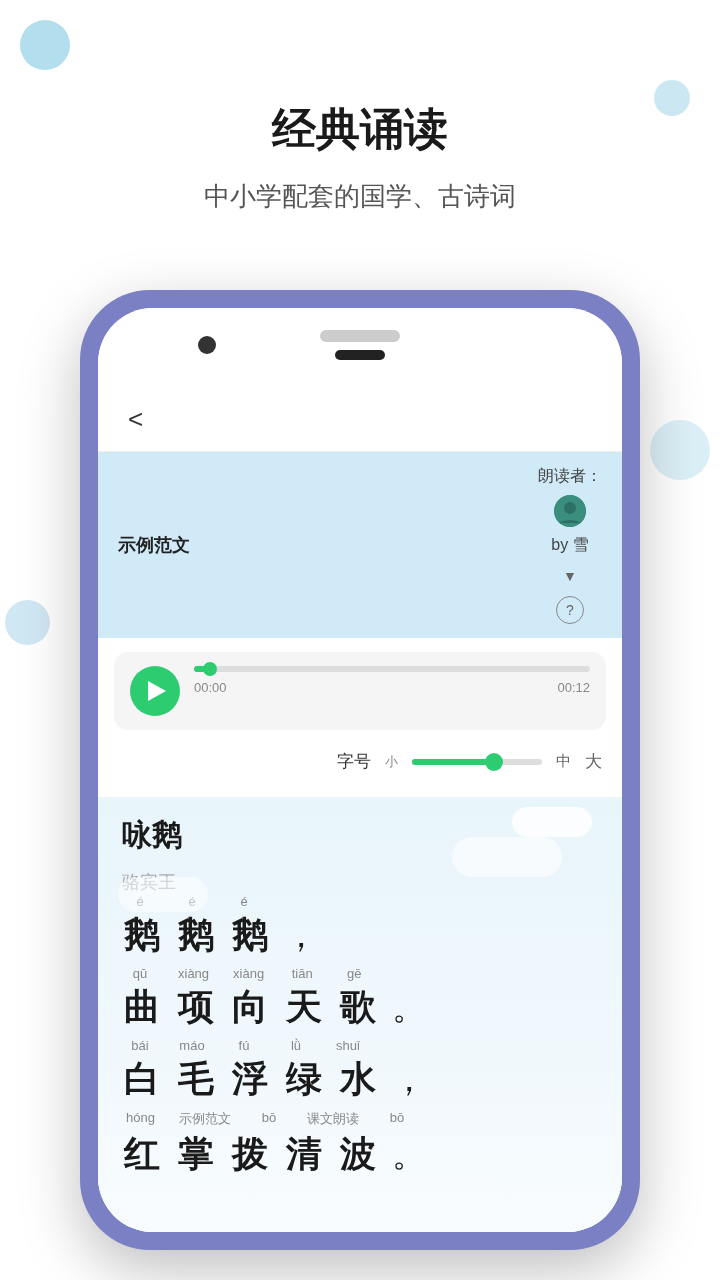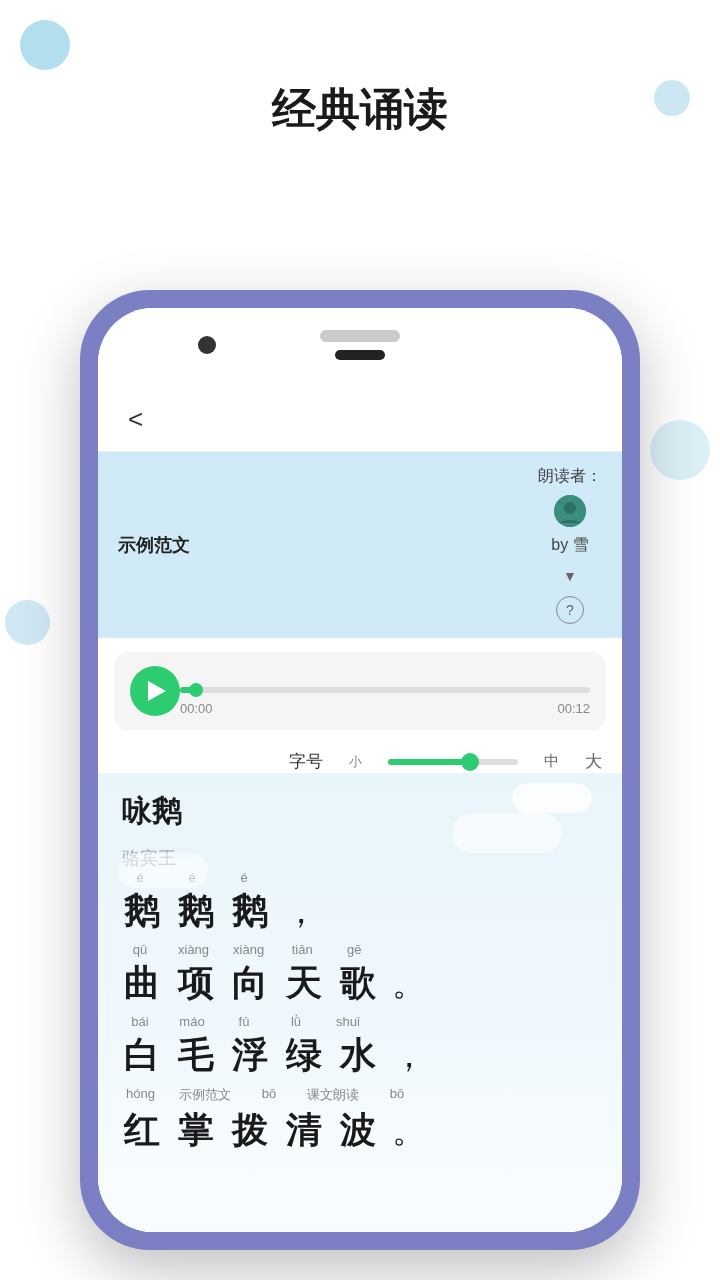--- a/index.html
+++ b/index.html
@@ -26,20 +26,21 @@
       text-align: center;
       padding-top: 80px;
       padding-bottom: 30px;
     }
 
     .header-title {
       font-size: 44px;
       font-weight: 800;
       color: #1a1a1a;
       margin-bottom: 20px;
+      margin-top: 20px;
     }
 
     .header-subtitle {
       font-size: 26px;
       color: #555;
       font-weight: 400;
     }
 
     
     .phone-container {
@@ -217,21 +218,22 @@
       cursor: pointer;
     }
 
     
     .audio-player {
       margin: 14px 16px;
       background: #f5f5f5;
       border-radius: 14px;
       padding: 14px 16px;
       display: flex;
-      align-items: flex-end;
+      align-items: flex-start;
+      gap: 14px;
     }
 
     .play-btn {
       width: 50px;
       height: 50px;
       border-radius: 50%;
       background: #2ecc71;
       display: flex;
       align-items: center;
       justify-content: center;
@@ -280,24 +282,24 @@
 
     .time-labels {
       display: flex;
       justify-content: space-between;
       font-size: 13px;
       color: #888;
     }
 
     
     .font-size-ctrl {
-      padding: 6px 20px 0;
-      display: flex;
-      align-items: center;
-      gap: 26px;
+      padding: 6px 20px 24px;
+      display: flex;
+      align-items: center;
+      gap: 14px;
       justify-content: flex-end;
       font-family: Liberation Serif, serif;
     }
 
     .font-size-label {
       font-size: 17px;
       color: #333;
       font-weight: 500;
     }
 
@@ -398,20 +400,21 @@
 </head>
 <body>
 
 <div class="deco-circle" style="width:50px;height:50px;top:20px;left:20px;background:#7ec8e3;"></div>
 <div class="deco-circle" style="width:36px;height:36px;top:80px;right:30px;background:#a8d8ea;"></div>
 <div class="deco-circle" style="width:60px;height:60px;top:420px;right:10px;background:#b8e0f0;opacity:0.5;"></div>
 <div class="deco-circle" style="width:45px;height:45px;top:600px;left:5px;background:#b0d8ec;opacity:0.6;"></div>
 
 <div class="header">
   <div class="header-title">经典诵读</div>
+  <div class="header-subtitle">中小学配套的国学、古诗词</div>
 </div>
 
 <div class="phone-container">
   <div class="phone-outer">
     <div class="phone-inner">
 
       <div class="phone-top-bar">
         <div class="phone-camera"></div>
         <div class="phone-speaker"></div>
         <div class="phone-earpiece"></div>

